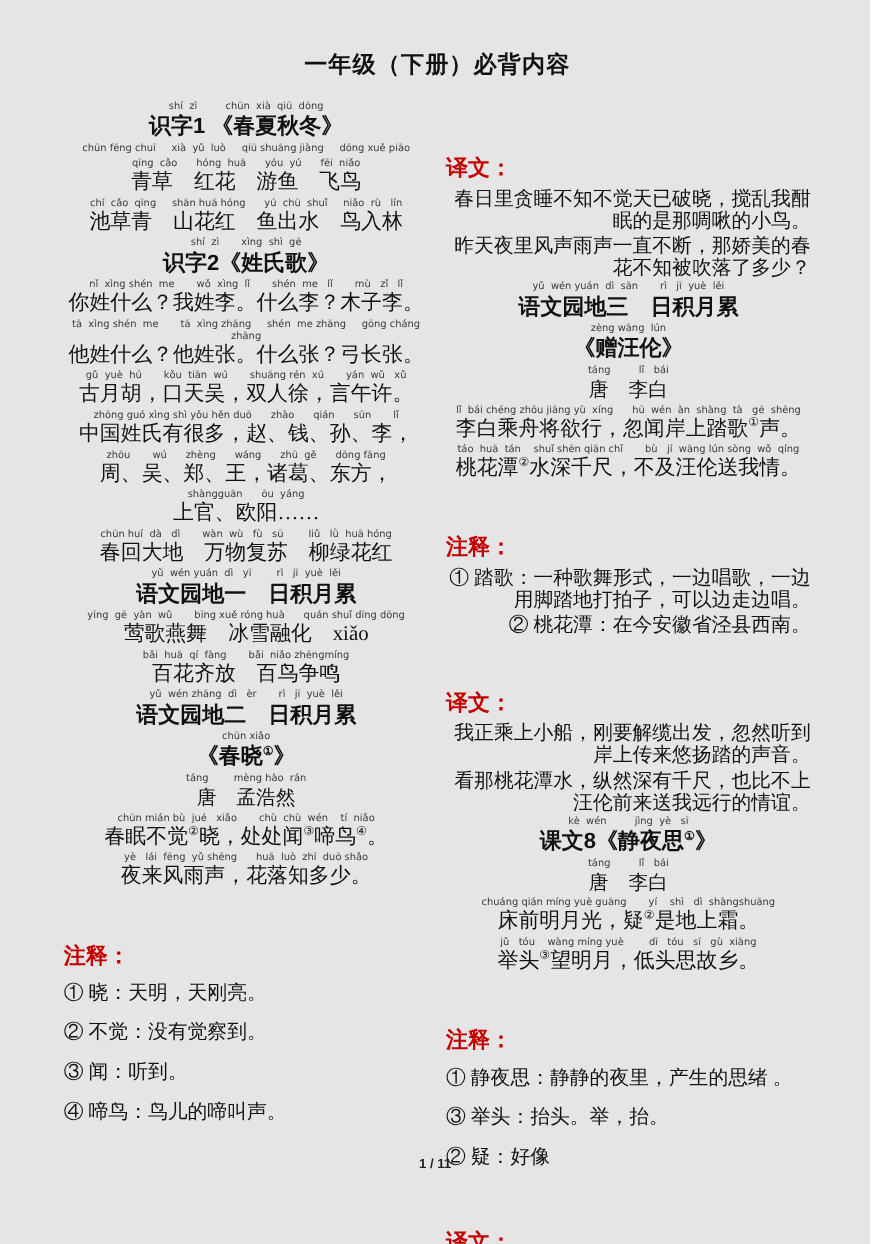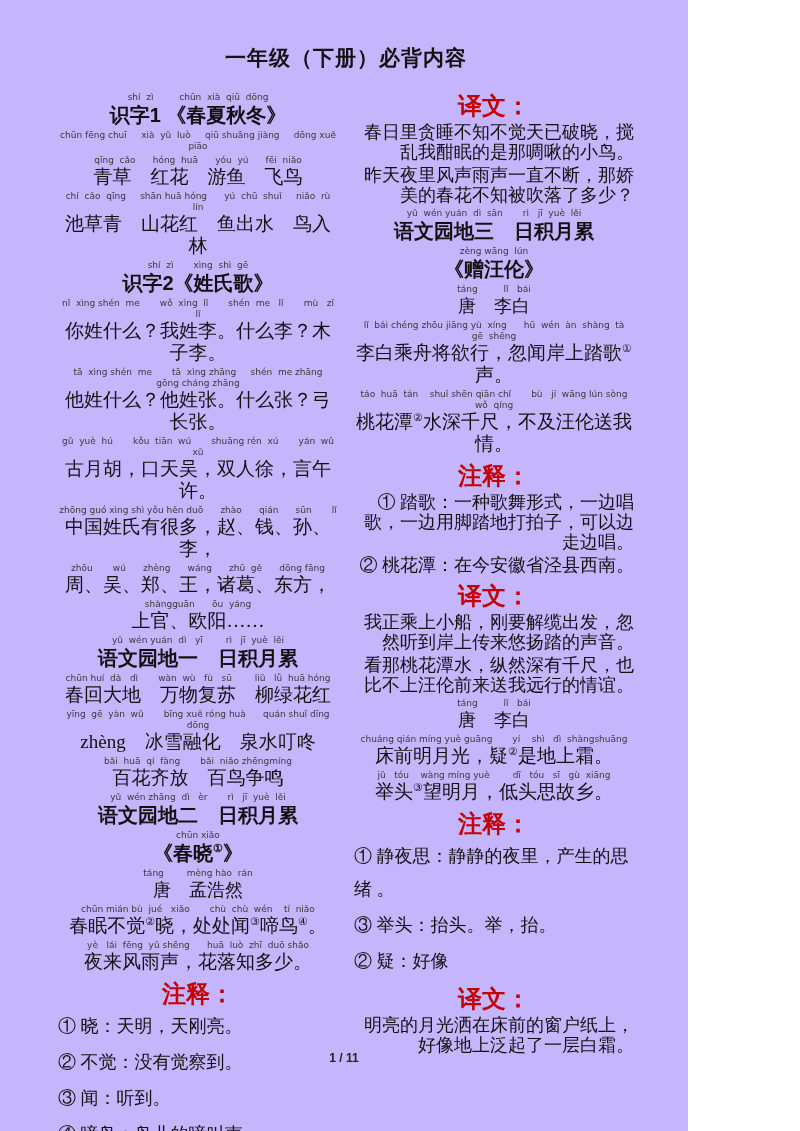--- a/index.html
+++ b/index.html
@@ -3,21 +3,21 @@
 <meta charset="utf-8">
 <style>
   :root{
     --accent:#c40000;
     --text:#111111;
     --pinyin:#3a3a3a;
   }
   *{ box-sizing:border-box; }
   html,body{ margin:0; padding:0; background:#ffffff; }
   .page{
-    width:688px; height:1131px; position:relative; background:#c4b5fd;
+    width:791px; height:1131px; position:relative; background:#e5e5e5;
     font-family:"Liberation Serif", serif; color:var(--text);
     padding:44px 54px 0 58px; overflow:hidden;
   }
   .title{
     margin:0 0 20px 0; text-align:center;
     font-family:"Liberation Sans", sans-serif;
     font-size:21px; font-weight:bold; letter-spacing:1px;
   }
   .columns{ display:flex; gap:16px; }
   .col{ flex:1; min-width:0; }
@@ -33,21 +33,21 @@
   }
   .b-heading, .b-subheading, .b-author, .b-verse{ text-align:center; }
   .b-heading .text, .b-subheading .text{
     font-family:"Liberation Sans", sans-serif;
     font-weight:bold; font-size:20px; line-height:24px;
   }
   .b-author .text{ font-size:18px; line-height:22px; }
   .b-verse .text{ font-size:19px; line-height:22px; }
   .b-label{
     font-family:"Liberation Sans", sans-serif; font-weight:bold;
-    font-size:24px; line-height:27px; color:var(--accent); text-align:center;
+    font-size:20px; line-height:27px; color:var(--accent); text-align:left;margin-top:48px;
   }
   .b-para .text{ font-size:18px; line-height:20px; text-align:right; }
   .b-note .text{ font-size:18px; line-height:33px; text-align:left; }
   sup{ font-size:11px; line-height:0; }
 
   .footer{
     position:absolute; left:0; right:0; bottom:66px; text-align:center;
     font-family:"Liberation Sans", sans-serif;
     font-weight:bold; font-size:12px; color:#222;
   }
@@ -95,31 +95,31 @@
           <div class="text">中国姓氏有很多，赵、钱、孙、李，</div>
         </div>
         <div class="block b-verse">
           <div class="pinyin">zhōu       wú      zhèng      wáng      zhū  gě      dōng fāng</div>
           <div class="text">周、吴、郑、王，诸葛、东方，</div>
         </div>
         <div class="block b-verse">
           <div class="pinyin">shàngguān      ōu  yáng</div>
           <div class="text">上官、欧阳……</div>
         </div>
+        <div class="block b-verse">
+          <div class="pinyin">chūn huí  dà   dì       wàn  wù   fù   sū        liǔ   lǜ  huā hóng</div>
+          <div class="text">春回大地　万物复苏　柳绿花红</div>
+        </div>
         <div class="block b-heading gap-lg">
           <div class="pinyin">yǔ  wén yuán  dì   yī        rì   jī  yuè  lěi</div>
           <div class="text">语文园地一　日积月累</div>
         </div>
         <div class="block b-verse">
-          <div class="pinyin">chūn huí  dà   dì       wàn  wù   fù   sū        liǔ   lǜ  huā hóng</div>
-          <div class="text">春回大地　万物复苏　柳绿花红</div>
-        </div>
-        <div class="block b-verse">
           <div class="pinyin">yīng  gē  yàn  wǔ       bīng xuě róng huà      quán shuǐ dīng dōng</div>
-          <div class="text">zhèng　冰雪融化　泉水叮咚</div>
+          <div class="text">莺歌燕舞　冰雪融化　xiǎo</div>
         </div>
         <div class="block b-verse">
           <div class="pinyin">bǎi  huā  qí  fàng       bǎi  niǎo zhēngmíng</div>
           <div class="text">百花齐放　百鸟争鸣</div>
         </div>
         <div class="block b-heading gap-lg">
           <div class="pinyin">yǔ  wén zhāng  dì   èr       rì   jī  yuè  lěi</div>
           <div class="text">语文园地二　日积月累</div>
         </div>
         <div class="block b-subheading">
@@ -186,20 +186,24 @@
         </div>
         <div class="block b-para">
           <div class="text">② 桃花潭：在今安徽省泾县西南。</div>
         </div>
         <div class="block b-label gap-sm">译文：</div>
         <div class="block b-para">
           <div class="text">我正乘上小船，刚要解缆出发，忽然听到岸上传来悠扬踏的声音。</div>
         </div>
         <div class="block b-para">
           <div class="text">看那桃花潭水，纵然深有千尺，也比不上汪伦前来送我远行的情谊。</div>
+        </div>
+        <div class="block b-heading gap-lg">
+          <div class="pinyin">kè  wén         jìng  yè   sī</div>
+          <div class="text">课文8《静夜思<sup>①</sup>》</div>
         </div>
         <div class="block b-author">
           <div class="pinyin">táng         lǐ   bái</div>
           <div class="text">唐　李白</div>
         </div>
         <div class="block b-verse">
           <div class="pinyin">chuáng qián míng yuè guāng       yí    shì   dì  shàngshuāng</div>
           <div class="text">床前明月光，疑<sup>②</sup>是地上霜。</div>
         </div>
         <div class="block b-verse">

